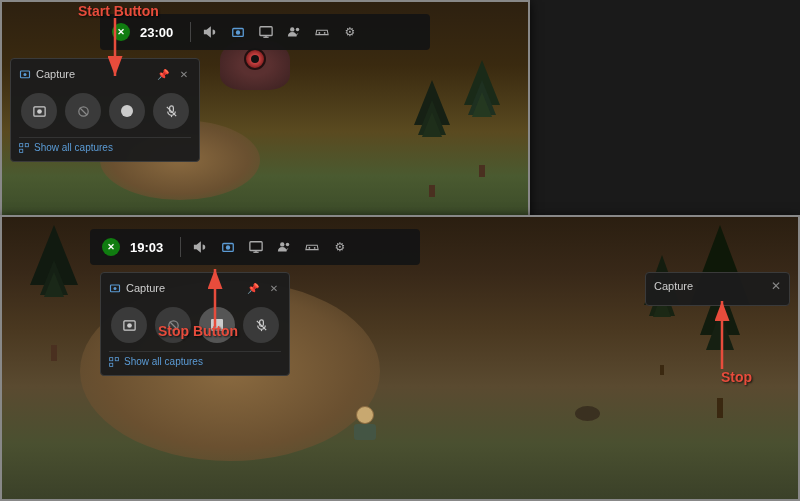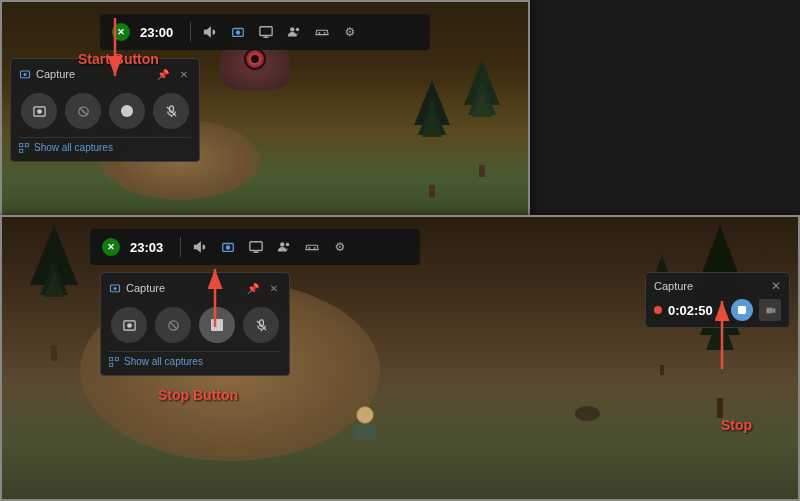--- a/index.html
+++ b/index.html
@@ -362,21 +362,20 @@
       justify-content: center;
       cursor: pointer;
       color: #888;
       font-size: 10px;
     }
 
     
     .annotation {
       position: absolute;
       z-index: 30;
-      margin-top: 48px;
     }
 
     .annotation-text {
       color: #e74c3c;
       font-weight: bold;
       font-size: 14px;
       text-shadow: 1px 1px 2px rgba(0,0,0,0.8);
     }
 
     .arrow-svg {
@@ -624,21 +623,21 @@
         <rect x="1" y="1" width="5" height="5" fill="none" stroke="#5b9bd5" stroke-width="1.3"></rect>
         <rect x="10" y="1" width="5" height="5" fill="none" stroke="#5b9bd5" stroke-width="1.3"></rect>
         <rect x="1" y="10" width="5" height="5" fill="none" stroke="#5b9bd5" stroke-width="1.3"></rect>
       </svg>
     <span>Show all captures</span>
   </div>
 </div>
 
 <div class="gamebar-bottom">
   <div class="xbox-icon">✕</div>
-  <span class="time-text">23:03</span>
+  <span class="time-text">19:03</span>
   <div class="bar-divider"></div>
   <div class="bar-icon">
     <svg viewBox="0 0 16 16" fill="currentColor" width="14" height="14">
         <path d="M9 1.5v13l-5-4H1v-5h3l5-4zm2 3.5a3 3 0 010 6V5z"></path>
       </svg>
   </div>
   <div class="bar-icon active">
     <svg viewBox="0 0 16 16" fill="currentColor" width="14" height="14">
         <rect x="2" y="4" width="12" height="9" rx="1" fill="none" stroke="currentColor" stroke-width="1.5"></rect>
         <circle cx="8" cy="8.5" r="2.5"></circle>
@@ -716,47 +715,36 @@
       </svg>
     <span>Show all captures</span>
   </div>
 </div>
 
 <div class="capture-widget-timer">
   <div class="timer-header">
     <span class="timer-title">Capture</span>
     <span class="timer-close">✕</span>
   </div>
-  <div class="timer-body">
-    <div class="rec-dot"></div>
-    <span class="timer-display">0:02:50</span>
-    <button class="timer-stop-btn"></button>
-    <button class="timer-cam-btn">
-      <svg viewBox="0 0 16 16" fill="#888" width="11" height="11">
-          <rect x="2" y="4" width="9" height="8" rx="1"></rect>
-          <polygon points="11,6 15,4 15,12 11,10"></polygon>
-        </svg>
-    </button>
-  </div>
 </div>
 
 <div class="annotation" style="top:2px; left:78px;">
   <span class="annotation-text">Start Button</span>
 </div>
 
 <svg class="arrow-svg" style="position:absolute;top:18px;left:105px;z-index:30;" width="60" height="80">
   <defs>
     <marker id="arrowhead-start" markerWidth="8" markerHeight="6" refX="8" refY="3" orient="auto">
       <polygon points="0 0, 8 3, 0 6" fill="#e74c3c"></polygon>
     </marker>
   </defs>
   <line x1="10" y1="0" x2="10" y2="58" stroke="#e74c3c" stroke-width="2.5" marker-end="url(#arrowhead-start)"></line>
 </svg>
 
-<div class="annotation" style="top:338px; left:158px;">
+<div class="annotation" style="top:322px; left:158px;">
   <span class="annotation-text">Stop Button</span>
 </div>
 
 <svg class="arrow-svg" style="position:absolute;top:265px;left:205px;z-index:30;" width="20" height="65">
   <defs>
     <marker id="arrowhead-stop" markerWidth="8" markerHeight="6" refX="8" refY="3" orient="auto">
       <polygon points="0 0, 8 3, 0 6" fill="#e74c3c"></polygon>
     </marker>
   </defs>
   <line x1="10" y1="62" x2="10" y2="4" stroke="#e74c3c" stroke-width="2.5" marker-end="url(#arrowhead-stop)"></line>

